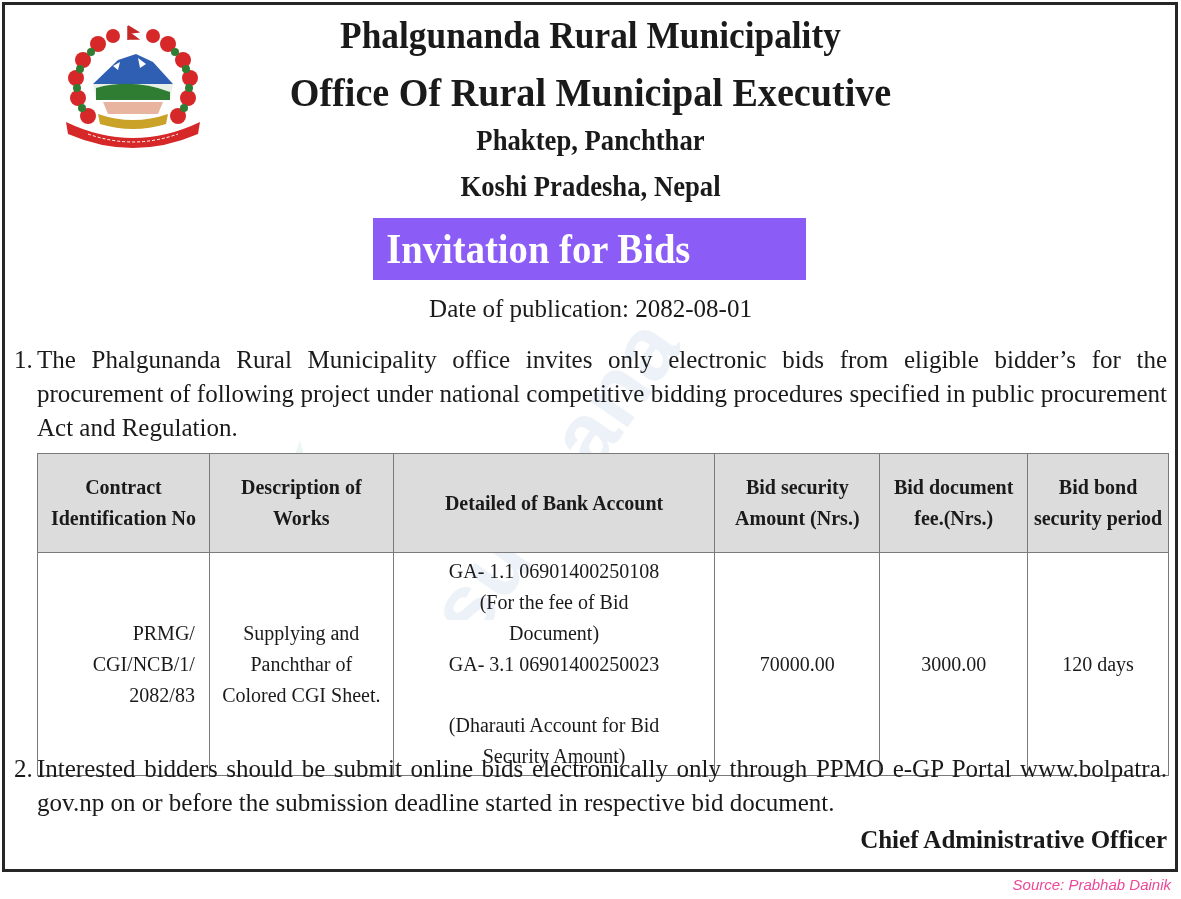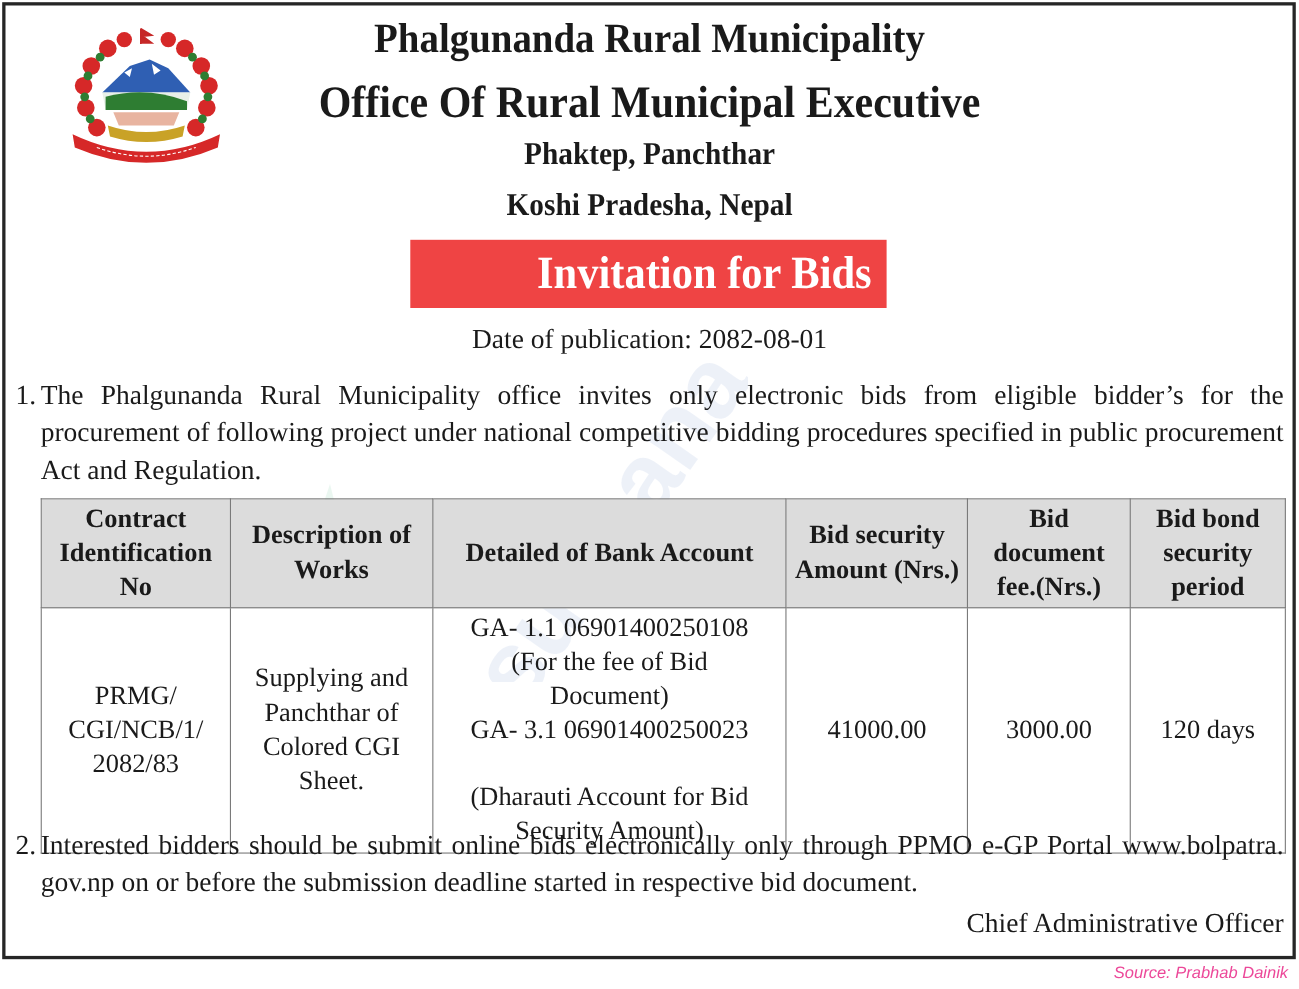--- a/index.html
+++ b/index.html
@@ -10,38 +10,38 @@
   .emblem { position:absolute; left:58px; top:22px; width:150px; height:130px; }
   .h1 { position:absolute; left:0; right:0; top:13px; text-align:center;
         font-weight:bold; font-size:38px; letter-spacing:0px; transform:scaleX(0.93); }
   .h2 { position:absolute; left:0; right:0; top:68px; text-align:center;
         font-weight:bold; font-size:41px; transform:scaleX(0.93); }
   .h3 { position:absolute; left:0; right:0; top:124px; text-align:center;
         font-weight:bold; font-size:29px; transform:scaleX(0.92); }
   .h4 { position:absolute; left:0; right:0; top:170px; text-align:center;
         font-weight:bold; font-size:29px; transform:scaleX(0.92); }
   .banner { position:absolute; left:373px; top:218px; width:433px; height:62px;
-            background:#ef4444; color:#fff; text-align:right; font-weight:bold;
+            background:#8b5cf6; color:#fff; text-align:left; font-weight:bold;
             font-size:42px; line-height:62px; }
   .banner span { display:inline-block; transform:scaleX(0.92); }
   .pubdate { position:absolute; left:0; right:0; top:295px; text-align:center;
              font-size:25px; }
   .para { position:absolute; left:14px; width:1153px; font-size:25px; line-height:34px;
           text-align:justify; }
   .para .num { position:absolute; left:0; top:0; }
   .para .txt { margin-left:23px; display:block; text-align:justify; text-align-last:left; }
   .p1 { top:343px; }
   .p2 { top:752px; }
   table.bids { position:absolute; left:37px; top:453px; width:1132px; border-collapse:collapse;
-               font-size:24px; }
+               font-size:20px; }
   table.bids th, table.bids td { border:1.5px solid #7a7a7a; text-align:center; vertical-align:middle;
                padding:0 4px; }
   table.bids th { background:#dcdcdc; font-weight:bold; height:98px; line-height:31px; }
   table.bids td { height:190px; line-height:31px; }
-  .signature { position:absolute; right:14px; top:826px; font-weight:normal; font-size:25px; }
+  .signature { position:absolute; right:14px; top:826px; font-weight:bold; font-size:25px; }
   .source { position:absolute; right:10px; top:876px; font-family:"Liberation Sans","DejaVu Sans",sans-serif;
             font-style:italic; font-size:15px; color:#ec4899; }
   .wm { position:absolute; pointer-events:none; }
 </style>
 </head>
 <body>
 
 <div class="frame"></div>
 
 <svg class="wm" style="left:260px;top:240px;" width="420" height="380" viewBox="0 0 420 380">
@@ -116,29 +116,29 @@
       <th>Contract Identification No</th>
       <th>Description of Works</th>
       <th>Detailed of Bank Account</th>
       <th>Bid security Amount (Nrs.)</th>
       <th>Bid document fee.(Nrs.)</th>
       <th>Bid bond security period</th>
     </tr>
   </thead>
   <tbody>
     <tr>
-      <td style="padding:16px 14px;">PRMG/ CGI/NCB/1/ 2082/83</td>
+      <td style="padding:16px 14px;text-align:right;">PRMG/ CGI/NCB/1/ 2082/83</td>
       <td style="padding:0 12px;">Supplying and Panchthar of Colored CGI Sheet.</td>
       <td>
         <div>GA- 1.1 06901400250108</div>
         <div style="padding:0 40px;">(For the fee of Bid Document)</div>
         <div>GA- 3.1 06901400250023</div>
         <div style="padding:0 20px;margin-top:30px;">(Dharauti Account for Bid Security Amount)</div>
       </td>
-      <td>41000.00</td>
+      <td>70000.00</td>
       <td>3000.00</td>
       <td>120 days</td>
     </tr>
   </tbody>
 </table>
 
 <div class="para p2">
   <span class="num">2.</span>
   <span class="txt">Interested bidders should be submit online bids electronically only through PPMO e-GP Portal www.bolpatra. gov.np on or before the submission deadline started in respective bid document.</span>
 </div>

